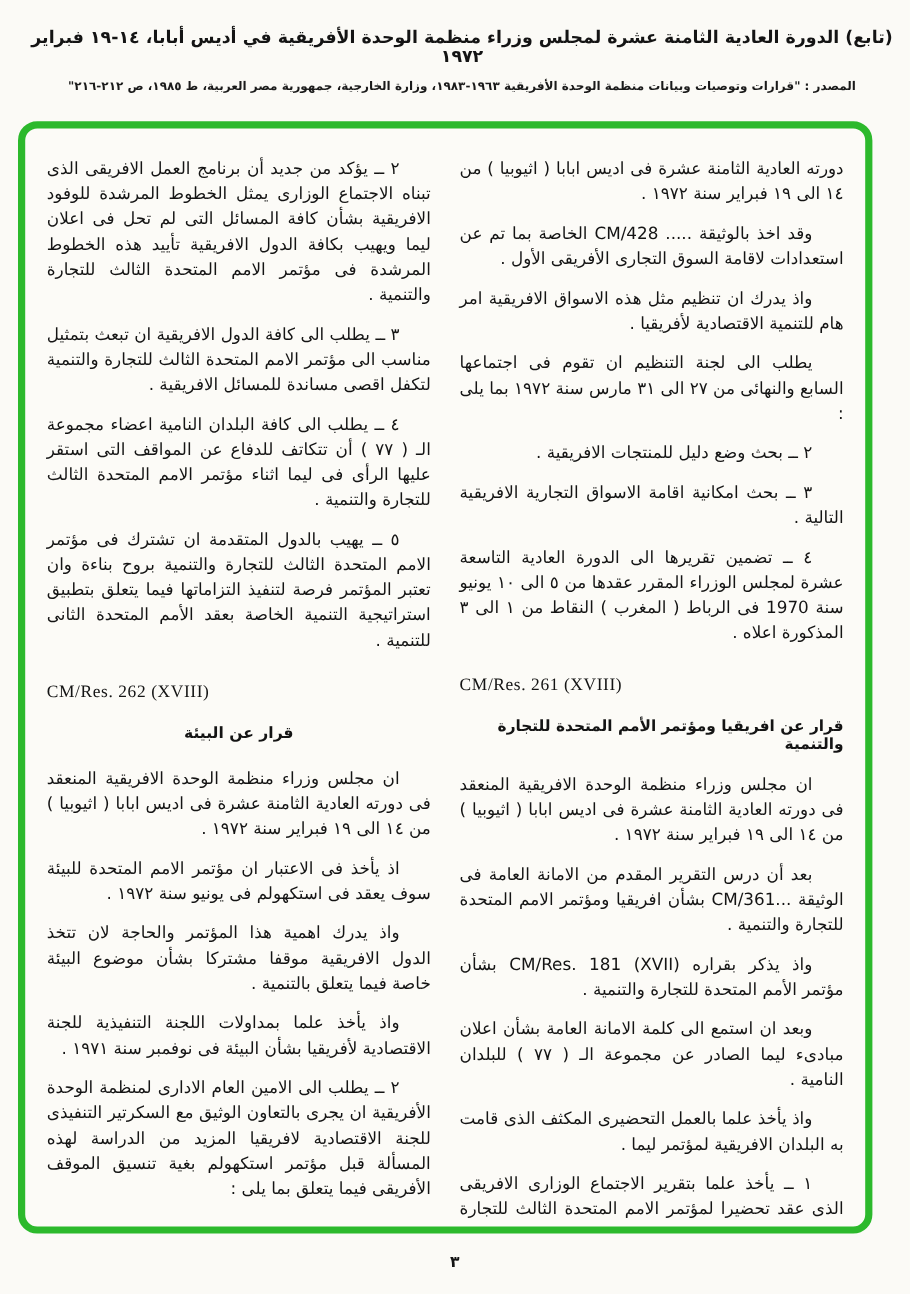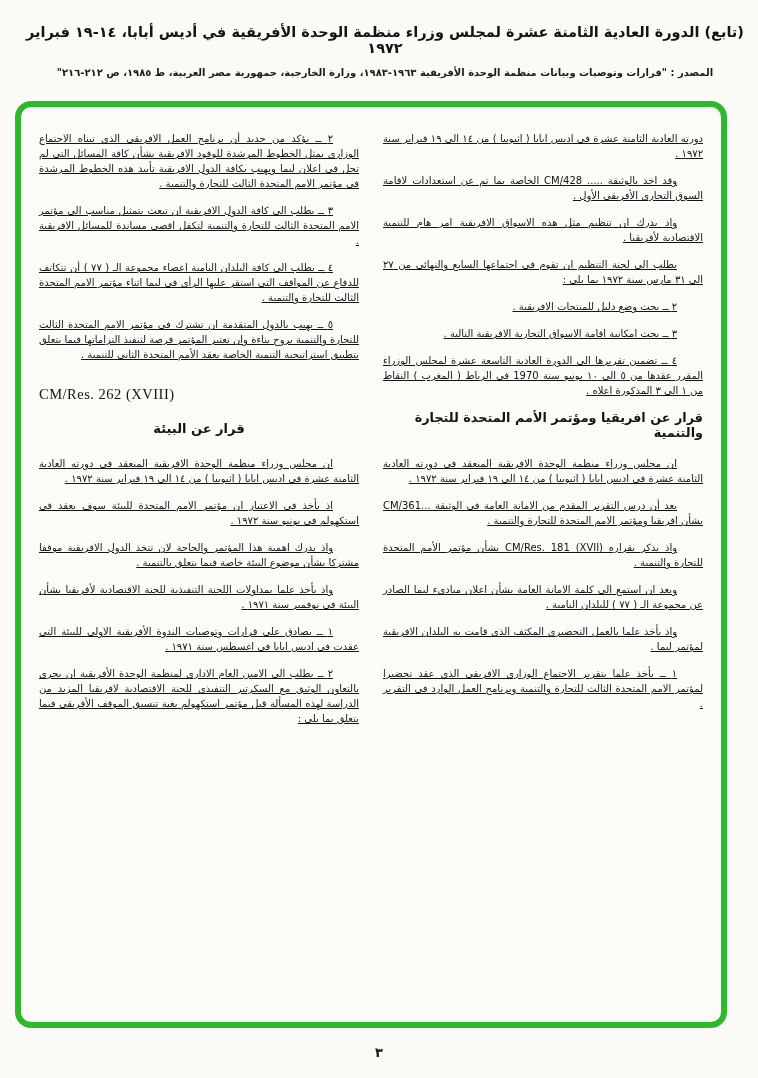--- a/index.html
+++ b/index.html
@@ -37,25 +37,24 @@
     direction:rtl;
     display:flex;
     gap:24px;
     height:100%;
   }
   .col{
     flex:1 1 0;
     direction:rtl;
   }
   .blk{
-    font-size:10px;
+    font-size:14px;
     line-height:1.5;
     text-align:justify;
     margin:0 0 12px 0;
-    text-decoration:underline;
   }
   .indent{text-indent:26px;}
   .ref{
     direction:ltr;
     text-align:left;
     font-family:"Liberation Serif", serif;
     font-size:14.5px;
     letter-spacing:0.5px;
     margin:24px 0 18px 0;
   }
@@ -91,40 +90,40 @@
   <div class="columns">
 
     <div class="col">
       <div class="blk">دورته العادية الثامنة عشرة فى اديس ابابا ( اثيوبيا ) من ١٤ الى ١٩ فبراير سنة ١٩٧٢ .</div>
       <div class="blk indent">وقد اخذ بالوثيقة ..... CM/428 الخاصة بما تم عن استعدادات لاقامة السوق التجارى الأفريقى الأول .</div>
       <div class="blk indent">واذ يدرك ان تنظيم مثل هذه الاسواق الافريقية امر هام للتنمية الاقتصادية لأفريقيا .</div>
       <div class="blk indent">يطلب الى لجنة التنظيم ان تقوم فى اجتماعها السابع والنهائى من ٢٧ الى ٣١ مارس سنة ١٩٧٢ بما يلى :</div>
       <div class="blk indent">٢ ــ بحث وضع دليل للمنتجات الافريقية .</div>
       <div class="blk indent">٣ ــ بحث امكانية اقامة الاسواق التجارية الافريقية التالية .</div>
       <div class="blk indent">٤ ــ تضمين تقريرها الى الدورة العادية التاسعة عشرة لمجلس الوزراء المقرر عقدها من ٥ الى ١٠ يونيو سنة 1970 فى الرباط ( المغرب ) النقاط من ١ الى ٣ المذكورة اعلاه .</div>
+      <div class="ref">CM/Res. 261 (XVIII)</div>
       <div class="head-right">قرار عن افريقيا ومؤتمر الأمم المتحدة للتجارة والتنمية</div>
       <div class="blk indent">ان مجلس وزراء منظمة الوحدة الافريقية المنعقد فى دورته العادية الثامنة عشرة فى اديس ابابا ( اثيوبيا ) من ١٤ الى ١٩ فبراير سنة ١٩٧٢ .</div>
       <div class="blk indent">بعد أن درس التقرير المقدم من الامانة العامة فى الوثيقة ...CM/361 بشأن افريقيا ومؤتمر الامم المتحدة للتجارة والتنمية .</div>
       <div class="blk indent">واذ يذكر بقراره CM/Res. 181 (XVII) بشأن مؤتمر الأمم المتحدة للتجارة والتنمية .</div>
       <div class="blk indent">وبعد ان استمع الى كلمة الامانة العامة بشأن اعلان مبادىء ليما الصادر عن مجموعة الـ ( ٧٧ ) للبلدان النامية .</div>
       <div class="blk indent">واذ يأخذ علما بالعمل التحضيرى المكثف الذى قامت به البلدان الافريقية لمؤتمر ليما .</div>
       <div class="blk indent">١ ــ يأخذ علما بتقرير الاجتماع الوزارى الافريقى الذى عقد تحضيرا لمؤتمر الامم المتحدة الثالث للتجارة والتنمية وبرنامج العمل الوارد فى التقرير .</div>
     </div>
 
     <div class="col">
       <div class="blk indent">٢ ــ يؤكد من جديد أن برنامج العمل الافريقى الذى تبناه الاجتماع الوزارى يمثل الخطوط المرشدة للوفود الافريقية بشأن كافة المسائل التى لم تحل فى اعلان ليما ويهيب بكافة الدول الافريقية تأييد هذه الخطوط المرشدة فى مؤتمر الامم المتحدة الثالث للتجارة والتنمية .</div>
       <div class="blk indent">٣ ــ يطلب الى كافة الدول الافريقية ان تبعث بتمثيل مناسب الى مؤتمر الامم المتحدة الثالث للتجارة والتنمية لتكفل اقصى مساندة للمسائل الافريقية .</div>
       <div class="blk indent">٤ ــ يطلب الى كافة البلدان النامية اعضاء مجموعة الـ ( ٧٧ ) أن تتكاتف للدفاع عن المواقف التى استقر عليها الرأى فى ليما اثناء مؤتمر الامم المتحدة الثالث للتجارة والتنمية .</div>
       <div class="blk indent">٥ ــ يهيب بالدول المتقدمة ان تشترك فى مؤتمر الامم المتحدة الثالث للتجارة والتنمية بروح بناءة وان تعتبر المؤتمر فرصة لتنفيذ التزاماتها فيما يتعلق بتطبيق استراتيجية التنمية الخاصة بعقد الأمم المتحدة الثانى للتنمية .</div>
       <div class="ref mt-lg">CM/Res. 262 (XVIII)</div>
       <div class="head-center">قرار عن البيئة</div>
       <div class="blk indent">ان مجلس وزراء منظمة الوحدة الافريقية المنعقد فى دورته العادية الثامنة عشرة فى اديس ابابا ( اثيوبيا ) من ١٤ الى ١٩ فبراير سنة ١٩٧٢ .</div>
       <div class="blk indent">اذ يأخذ فى الاعتبار ان مؤتمر الامم المتحدة للبيئة سوف يعقد فى استكهولم فى يونيو سنة ١٩٧٢ .</div>
       <div class="blk indent">واذ يدرك اهمية هذا المؤتمر والحاجة لان تتخذ الدول الافريقية موقفا مشتركا بشأن موضوع البيئة خاصة فيما يتعلق بالتنمية .</div>
       <div class="blk indent">واذ يأخذ علما بمداولات اللجنة التنفيذية للجنة الاقتصادية لأفريقيا بشأن البيئة فى نوفمبر سنة ١٩٧١ .</div>
-      <div class="blk indent">١ ــ يصادق على قرارات وتوصيات الندوة الأفريقية الاولى للبيئة التى عقدت فى اديس ابابا فى اغسطس سنة ١٩٧١ .</div>
       <div class="blk indent">٢ ــ يطلب الى الامين العام الادارى لمنظمة الوحدة الأفريقية ان يجرى بالتعاون الوثيق مع السكرتير التنفيذى للجنة الاقتصادية لافريقيا المزيد من الدراسة لهذه المسألة قبل مؤتمر استكهولم بغية تنسيق الموقف الأفريقى فيما يتعلق بما يلى :</div>
     </div>
 
   </div>
 </div>
 
 <div class="page-number">٣</div>
 
 </body></html>

